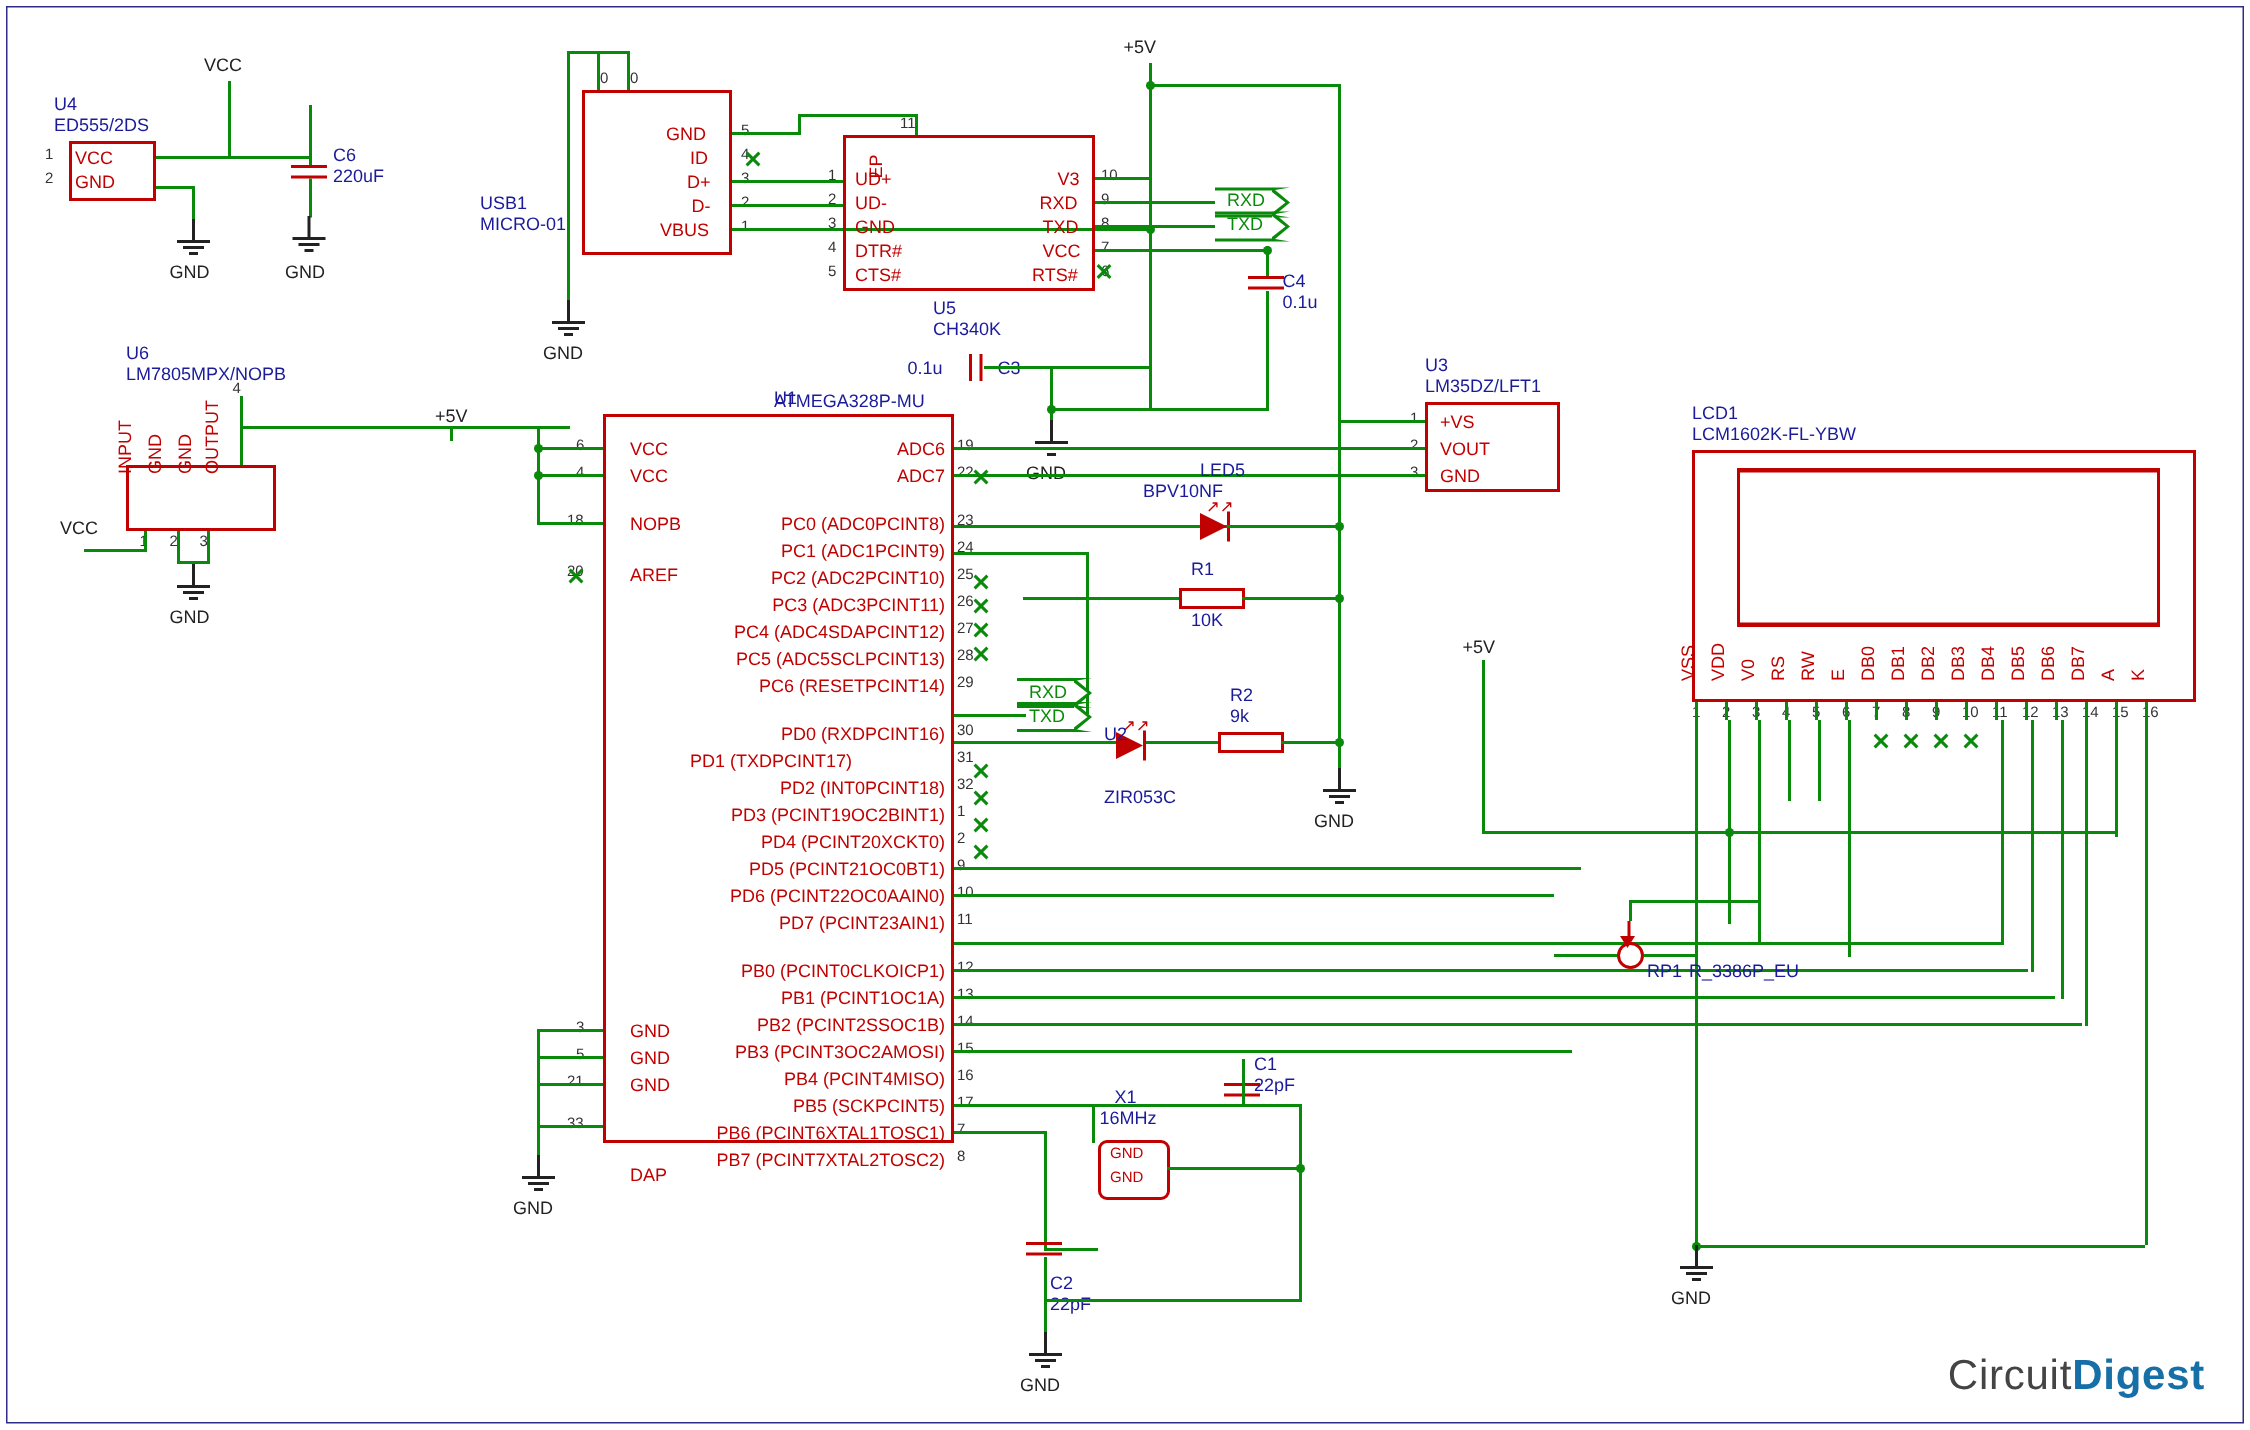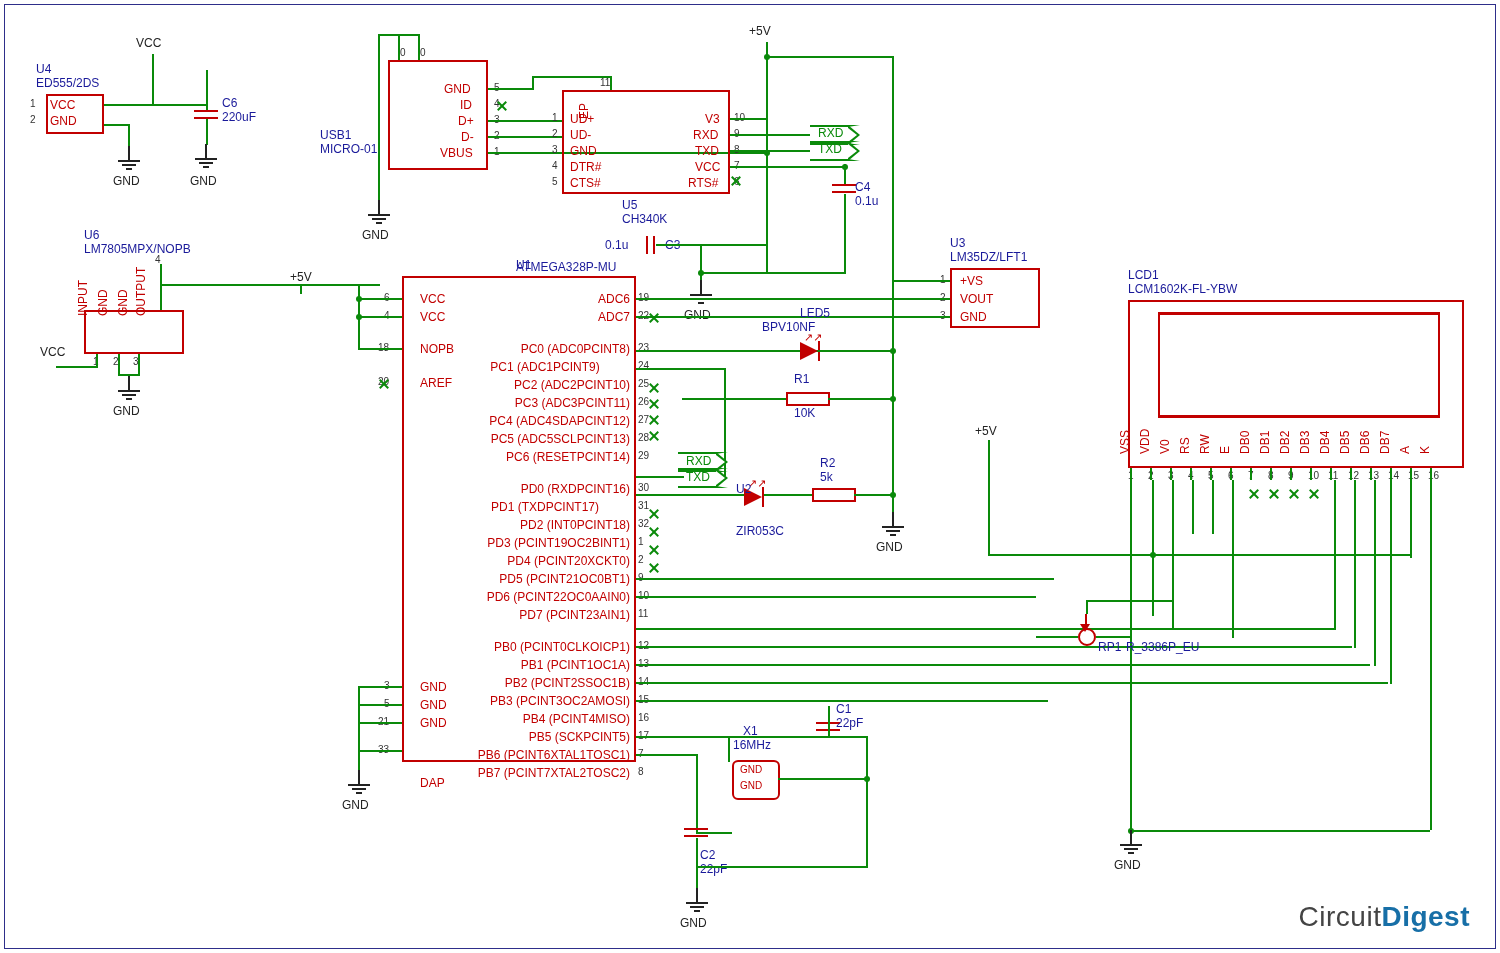--- a/index.html
+++ b/index.html
@@ -263,35 +263,35 @@
 <div class="txt black" style="left:342px;top:798px">GND</div>
 
 <div id="u1r">
       <div class="pin" style="left: 638px; top: 292px;">19</div>
       <div class="txt red" style="text-align: right; top: 292px; position: absolute; left: 460px; width: 170px;">ADC6</div>
       <div class="pin" style="left: 638px; top: 310px;">22</div>
       <div class="txt red" style="text-align: right; top: 310px; position: absolute; left: 460px; width: 170px;">ADC7</div>
       <div class="pin" style="left: 638px; top: 342px;">23</div>
       <div class="txt red" style="text-align: right; top: 342px; position: absolute; left: 460px; width: 170px;">PC0 (ADC0PCINT8)</div>
       <div class="pin" style="left: 638px; top: 360px;">24</div>
-      <div class="txt red" style="text-align: center; top: 360px; position: absolute; left: 460px; width: 170px;">PC1 (ADC1PCINT9)</div>
+      <div class="txt red" style="text-align: right; top: 360px; position: absolute; left: 460px; width: 170px;">PC1 (ADC1PCINT9)</div>
       <div class="pin" style="left: 638px; top: 378px;">25</div>
       <div class="txt red" style="text-align: right; top: 378px; position: absolute; left: 460px; width: 170px;">PC2 (ADC2PCINT10)</div>
       <div class="pin" style="left: 638px; top: 396px;">26</div>
       <div class="txt red" style="text-align: right; top: 396px; position: absolute; left: 460px; width: 170px;">PC3 (ADC3PCINT11)</div>
       <div class="pin" style="left: 638px; top: 414px;">27</div>
       <div class="txt red" style="text-align: right; top: 414px; position: absolute; left: 460px; width: 170px;">PC4 (ADC4SDAPCINT12)</div>
       <div class="pin" style="left: 638px; top: 432px;">28</div>
       <div class="txt red" style="text-align: right; top: 432px; position: absolute; left: 460px; width: 170px;">PC5 (ADC5SCLPCINT13)</div>
       <div class="pin" style="left: 638px; top: 450px;">29</div>
       <div class="txt red" style="text-align: right; top: 450px; position: absolute; left: 460px; width: 170px;">PC6 (RESETPCINT14)</div>
       <div class="pin" style="left: 638px; top: 482px;">30</div>
       <div class="txt red" style="text-align: right; top: 482px; position: absolute; left: 460px; width: 170px;">PD0 (RXDPCINT16)</div>
       <div class="pin" style="left: 638px; top: 500px;">31</div>
-      <div class="txt red" style="text-align: center; top: 500px; position: absolute; left: 460px; width: 170px;">PD1 (TXDPCINT17)</div>
+      <div class="txt red" style="text-align: left; top: 500px; position: absolute; left: 460px; width: 170px;">PD1 (TXDPCINT17)</div>
       <div class="pin" style="left: 638px; top: 518px;">32</div>
       <div class="txt red" style="text-align: right; top: 518px; position: absolute; left: 460px; width: 170px;">PD2 (INT0PCINT18)</div>
       <div class="pin" style="left: 638px; top: 536px;">1</div>
       <div class="txt red" style="text-align: right; top: 536px; position: absolute; left: 460px; width: 170px;">PD3 (PCINT19OC2BINT1)</div>
       <div class="pin" style="left: 638px; top: 554px;">2</div>
       <div class="txt red" style="text-align: right; top: 554px; position: absolute; left: 460px; width: 170px;">PD4 (PCINT20XCKT0)</div>
       <div class="pin" style="left: 638px; top: 572px;">9</div>
       <div class="txt red" style="text-align: right; top: 572px; position: absolute; left: 460px; width: 170px;">PD5 (PCINT21OC0BT1)</div>
       <div class="pin" style="left: 638px; top: 590px;">10</div>
       <div class="txt red" style="text-align: right; top: 590px; position: absolute; left: 460px; width: 170px;">PD6 (PCINT22OC0AAIN0)</div>
@@ -339,21 +339,21 @@
 <div class="wire h" style="left:828px;top:398px;width:64px"></div>
 
 <div class="diode" style="left:744px;top:488px">
       <div class="bar"></div>
       <div class="glow">↗↗</div>
     </div>
 <div class="wire h" style="left:636px;top:494px;width:108px"></div>
 <div class="wire h" style="left:764px;top:494px;width:48px"></div>
 <div class="resistor" style="left:812px;top:488px"></div>
 <div class="txt" style="left:820px;top:456px">R2</div>
-<div class="txt" style="left:820px;top:470px">5k</div>
+<div class="txt" style="left:820px;top:470px">9k</div>
 <div class="wire h" style="left:854px;top:494px;width:38px"></div>
 <div class="wire v" style="left:892px;top:350px;height:164px"></div>
 <div class="gnd" style="left:892px;top:512px">
       <div class="stem"></div>
       <div class="l1"></div>
       <div class="l2"></div>
       <div class="l3"></div>
     </div>
 <div class="txt black" style="left:876px;top:540px">GND</div>
 <div class="txt" style="left:736px;top:482px">U2</div>

